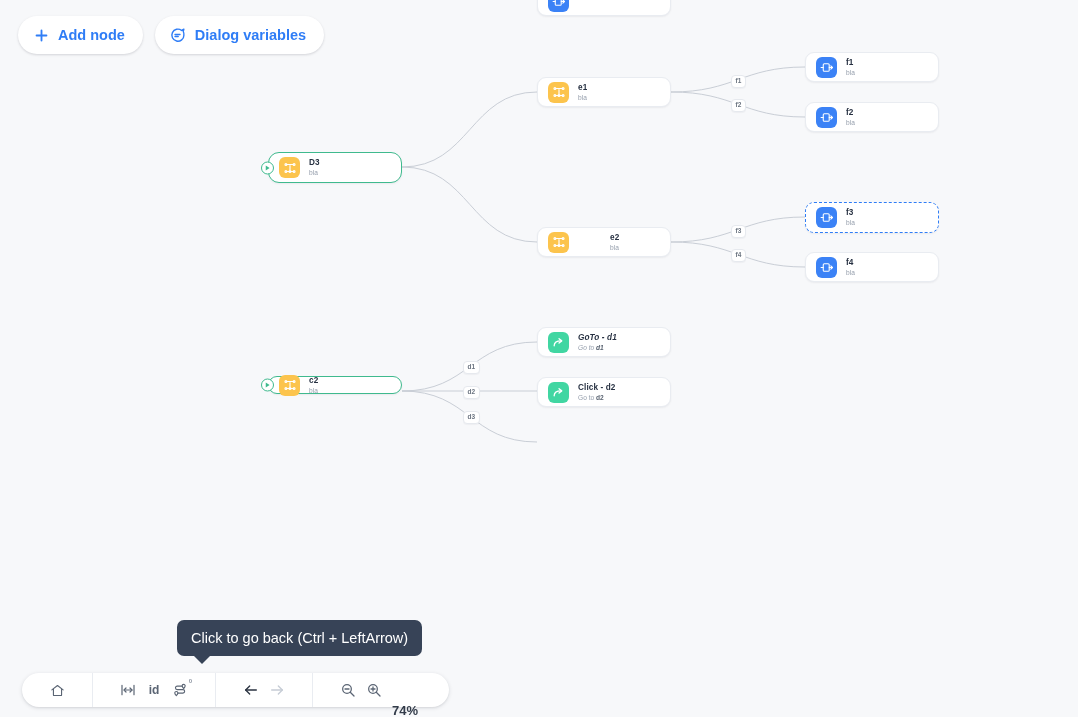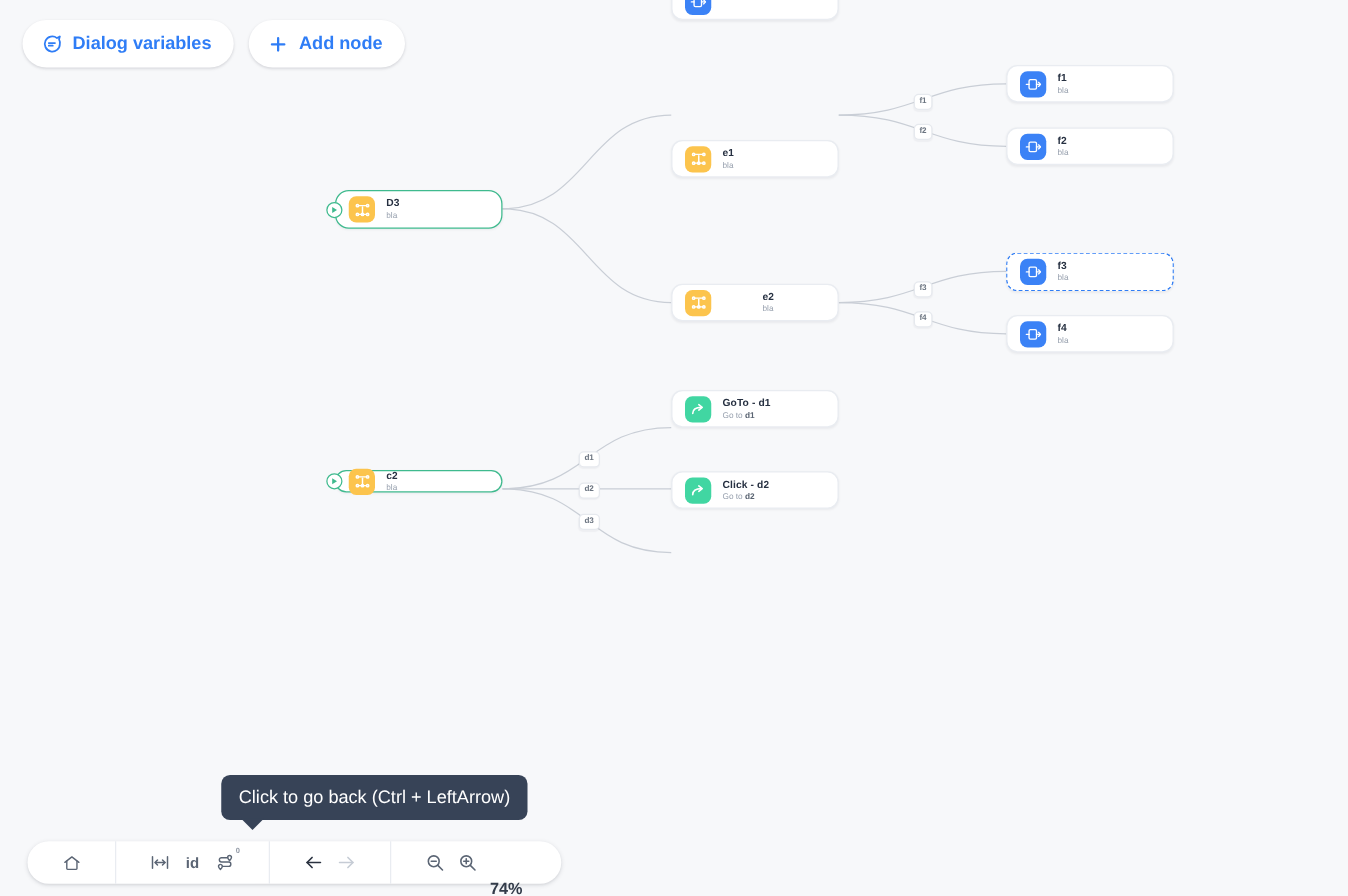--- a/index.html
+++ b/index.html
@@ -206,21 +206,21 @@
             <path d="M6.6 18h10.8"></path>
             <path d="M12 8v8"></path>
         </svg>
       </span>
       <span class="ntext">
         <span class="ntitle">c2</span>
         <span class="nsub">bla</span>
       </span>
     </div>
 
-    <div class="node" style="left:537px; top:77px; width:134px; height:30px;margin-top:35px;">
+    <div class="node" style="left:537px; top:77px; width:134px; height:30px;">
       <span class="nicon ic-yellow">
         <svg width="14" height="14" viewBox="0 0 24 24" fill="none" stroke="#ffffff" stroke-width="2" stroke-linecap="round" stroke-linejoin="round">
           <circle cx="5" cy="6" r="1.6"></circle>
             <circle cx="19" cy="6" r="1.6"></circle>
           <circle cx="5" cy="18" r="1.6"></circle>
             <circle cx="12" cy="18" r="1.6"></circle>
             <circle cx="19" cy="18" r="1.6"></circle>
           <path d="M6.6 6h10.8"></path>
             <path d="M6.6 18h10.8"></path>
             <path d="M12 8v8"></path>
@@ -304,21 +304,21 @@
             <path d="M20 9l3 3-3 3"></path>
             <path d="M6 12H2"></path>
         </svg>
       </span>
       <span class="ntext">
         <span class="ntitle">f4</span>
         <span class="nsub">bla</span>
       </span>
     </div>
 
-    <div class="node" style="left:537px; top:312px; width:134px; height:30px;">
+    <div class="node" style="left:537px; top:327px; width:134px; height:30px;font-style:italic;">
       <span class="nicon ic-green">
         <svg width="13" height="13" viewBox="0 0 24 24" fill="none" stroke="#ffffff" stroke-width="2.4" stroke-linecap="round" stroke-linejoin="round">
           <path d="M4 18c0-6 4-9 13-9"></path>
             <path d="M13 5l5 4-5 4"></path>
         </svg>
       </span>
       <span class="ntext">
         <span class="ntitle">GoTo - d1</span>
         <span class="nsub"><span>Go to </span><b>d1</b></span>
       </span>
@@ -343,34 +343,34 @@
     <div class="elabel" style="left:731px; top:225px;">f3</div>
     <div class="elabel" style="left:731px; top:249px;">f4</div>
     <div class="elabel" style="left:463px; top:361px;">d1</div>
     <div class="elabel" style="left:463px; top:386px;">d2</div>
     <div class="elabel" style="left:463px; top:411px;">d3</div>
   </div>
 
   <div class="top-bar">
     <button class="pill">
       <span class="ic">
+        <svg width="17" height="17" viewBox="0 0 24 24" fill="none" stroke="#2f7df6" stroke-width="2.6" stroke-linecap="round">
+            <path d="M12 5v14M5 12h14"></path>
+          </svg>
+      </span>
+      <span>Add node</span>
+    </button>
+    <button class="pill">
+      <span class="ic">
         <svg width="17" height="17" viewBox="0 0 24 24" fill="none" stroke="#2f7df6" stroke-width="2" stroke-linecap="round" stroke-linejoin="round">
           <path d="M21 11.5a8.5 8.5 0 1 1-3.2-6.6L21 3l-.9 3.3a8.4 8.4 0 0 1 .9 5.2z"></path>
           <path d="M8.5 10.5h7M8.5 13.5h4.5"></path>
         </svg>
       </span>
       <span>Dialog variables</span>
-    </button>
-    <button class="pill">
-      <span class="ic">
-        <svg width="17" height="17" viewBox="0 0 24 24" fill="none" stroke="#2f7df6" stroke-width="2.6" stroke-linecap="round">
-            <path d="M12 5v14M5 12h14"></path>
-          </svg>
-      </span>
-      <span>Add node</span>
     </button>
   </div>
 
   <div class="tooltip">Click to go back (Ctrl + LeftArrow)</div>
 
   <div class="bottombar">
     <div class="bgroup">
       <button class="bbtn">
         <span>
           <svg width="15" height="15" viewBox="0 0 24 24" fill="none" stroke="#5b6574" stroke-width="1.8" stroke-linecap="round" stroke-linejoin="round">

